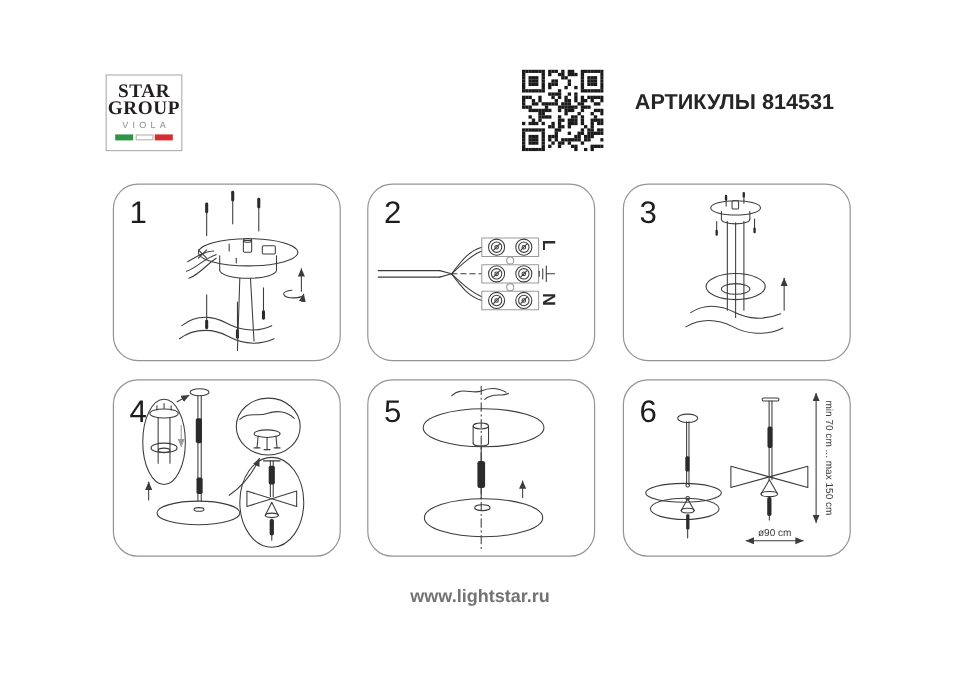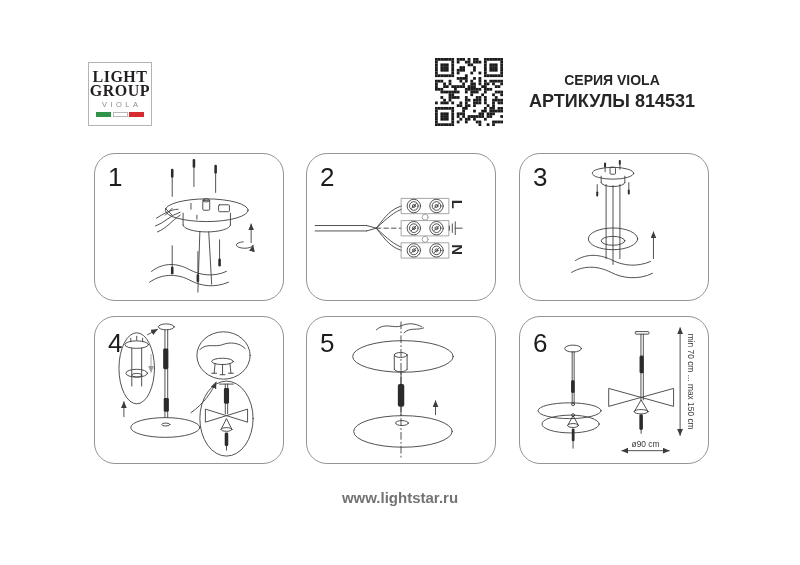--- a/index.html
+++ b/index.html
@@ -56,21 +56,21 @@
       <marker id="ah" markerWidth="8" markerHeight="8" refX="6.5" refY="3" orient="auto-start-reverse" markerUnits="userSpaceOnUse">
         <path d="M0,0 L7,3 L0,6 Z" fill="#3c3c3c"></path>
       </marker>
       <marker id="gah" markerWidth="8" markerHeight="8" refX="6.5" refY="3" orient="auto-start-reverse" markerUnits="userSpaceOnUse">
         <path d="M0,0 L7,3 L0,6 Z" fill="#9b9b9b"></path>
       </marker>
     </defs>
   </svg>
 
   <div class="logo">
-    <div class="logo-word">LIGHT</div>
+    <div class="logo-word">STAR</div>
     <div class="logo-word">GROUP</div>
     <div class="logo-group">VIOLA</div>
     <div class="logo-flag">
       <span class="fg"></span>
         <span class="fw"></span>
         <span class="fr"></span>
     </div>
   </div>
 
 
@@ -369,21 +369,20 @@
         <rect x="8.16" y="65.28" width="2.78" height="2.78"></rect>
         <rect x="10.88" y="65.28" width="2.78" height="2.78"></rect>
         <rect x="13.60" y="65.28" width="2.78" height="2.78"></rect>
         <rect x="16.32" y="65.28" width="2.78" height="2.78"></rect>
         <rect x="43.52" y="65.28" width="2.78" height="2.78"></rect>
         <rect x="51.68" y="65.28" width="2.78" height="2.78"></rect>
         <rect x="57.12" y="65.28" width="2.78" height="2.78"></rect>
       </svg></div>
 
   <div class="series">
-    <div class="series-line1">СЕРИЯ VIOLA</div>
     <div class="series-line2">АРТИКУЛЫ 814531</div>
   </div>
 
   <div class="panel p1">
     <span class="num">1</span>
     <svg class="d" viewBox="0 0 190 148">
       <g>
         <rect class="fill" x="76.7" y="15" width="2.6" height="9" rx="1.2"></rect>
           <line x1="78" y1="24" x2="78" y2="43"></line>
         <rect class="fill" x="98.7" y="5" width="2.6" height="9" rx="1.2"></rect>

